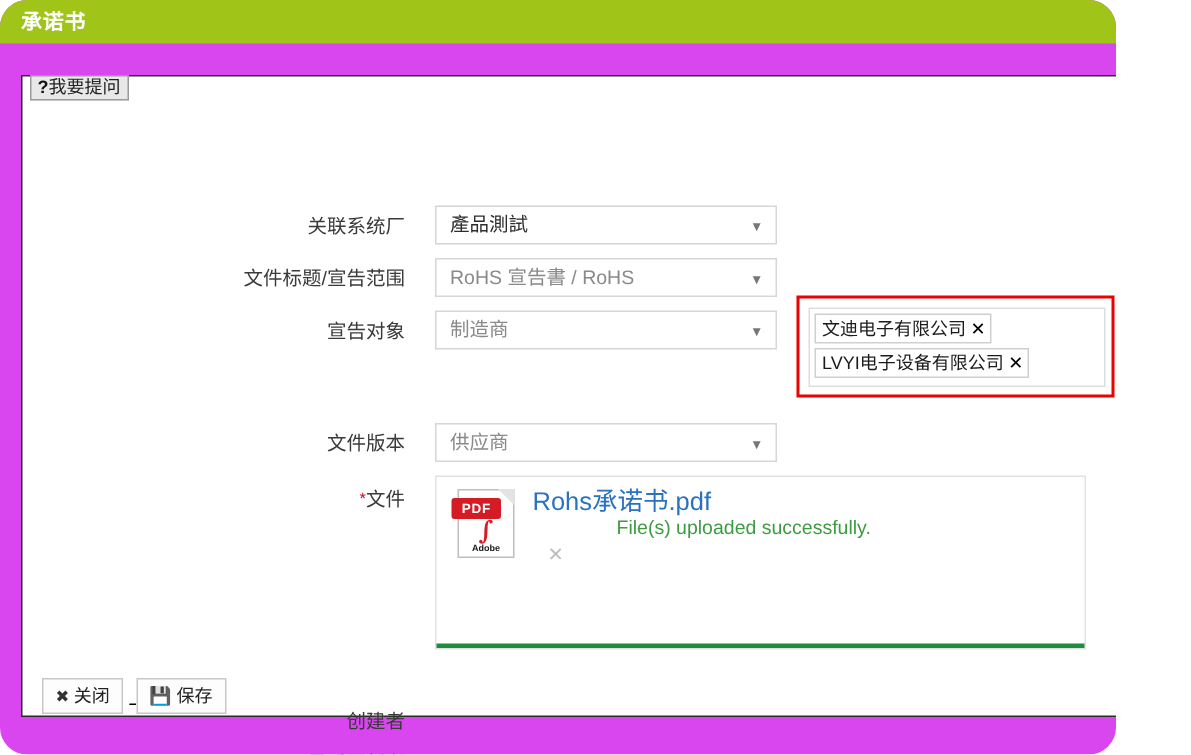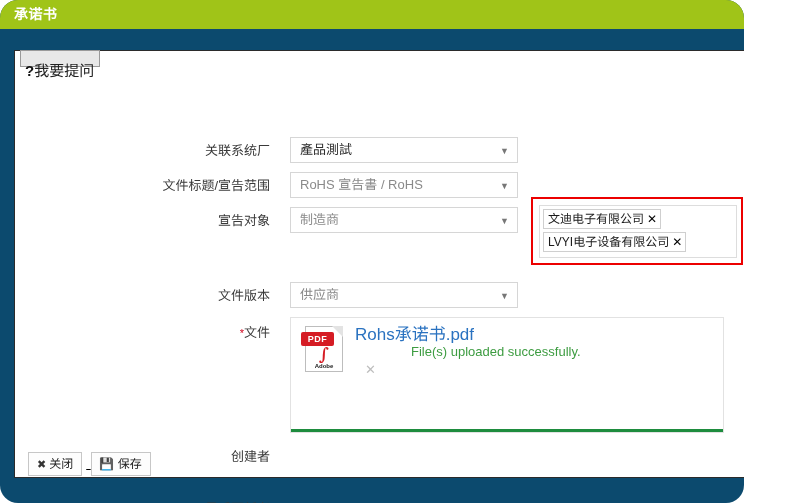--- a/index.html
+++ b/index.html
@@ -7,21 +7,21 @@
     margin: 0;
     padding: 0;
     background: #ffffff;
     font-family: "Liberation Sans", "DejaVu Sans", sans-serif;
   }
   #screen {
     position: relative;
     width: 744px;
     height: 503px;
     overflow: hidden;
-    background: #0c4a6e;
+    background: #d946ef;
     border-radius: 18px;
   }
 
   
   .titlebar {
     position: absolute;
     left: 0; top: 0;
     width: 794px;
     height: 29px;
     background: #a0c418;
@@ -46,25 +46,25 @@
     border: 1px solid #2b2b2b;
     box-sizing: border-box;
     background: #ffffff;
   }
 
   
   .ask-btn {
     position: absolute;
     left: 20px; top: 50px;
     height: 17px;
-    padding: 12px 5px 0 4px;
+    padding: 0 5px 0 4px;
     background: #e8e8e8;
     border: 1px solid #9a9a9a;
     box-sizing: border-box;
-    font-size: 15px;
+    font-size: 12px;
     color: #222222;
     line-height: 15px;
     white-space: nowrap;
     z-index: 6;
     cursor: pointer;
   }
   .ask-btn .qmark {
     font-weight: bold;
     color: #111111;
     margin-right: 0px;
@@ -398,21 +398,21 @@
           <span class="caret">▼</span>
         </div>
       </div>
 
       <div class="row">
         <div class="lbl" style="left:175px; top:274px; width:80px;">
           <span class="req">*</span><span>文件</span>
         </div>
       </div>
 
-      <div class="lbl" style="left:175px; top:398px; width:80px;">创建者</div>
+      <div class="lbl" style="left:175px; top:422px; width:80px;">创建者</div>
 
       <div class="lbl" style="left:175px; top:450px; width:80px;">最后更新者</div>
 
     </div>
 
     <div class="redbox">
       <div class="taglist">
         <div class="tag">
           <span>文迪电子有限公司</span><span class="x">✕</span>
         </div>

